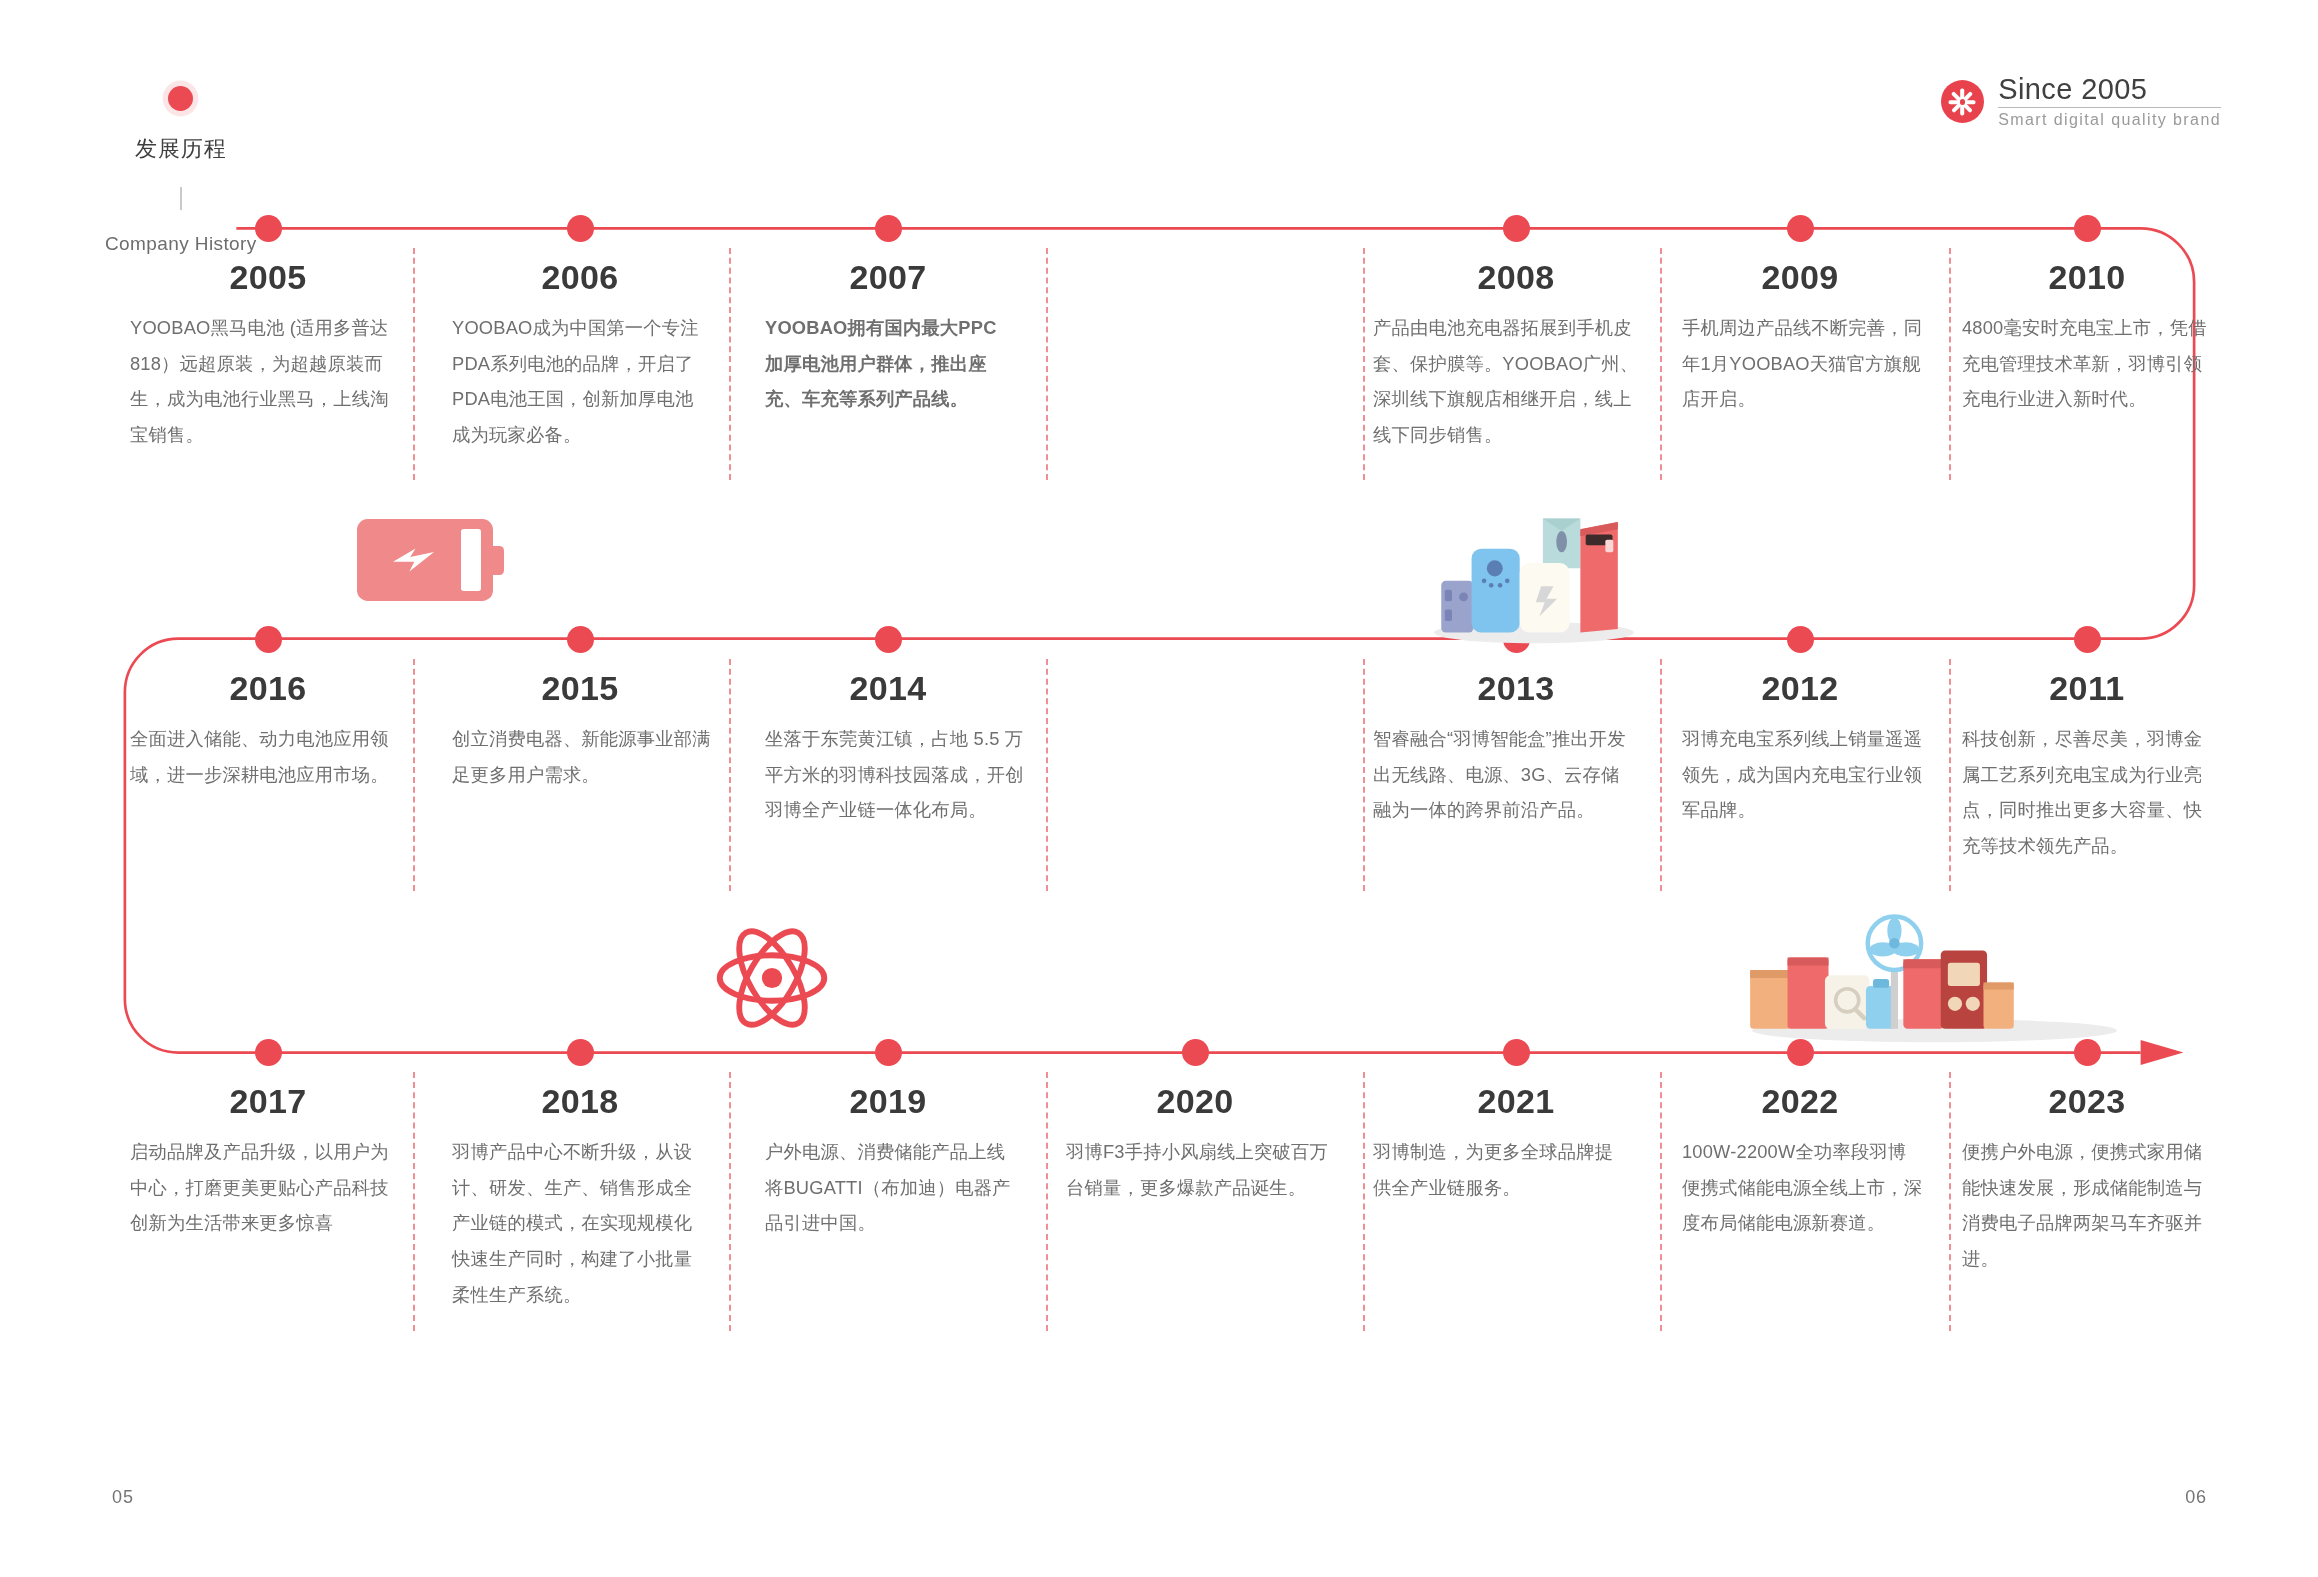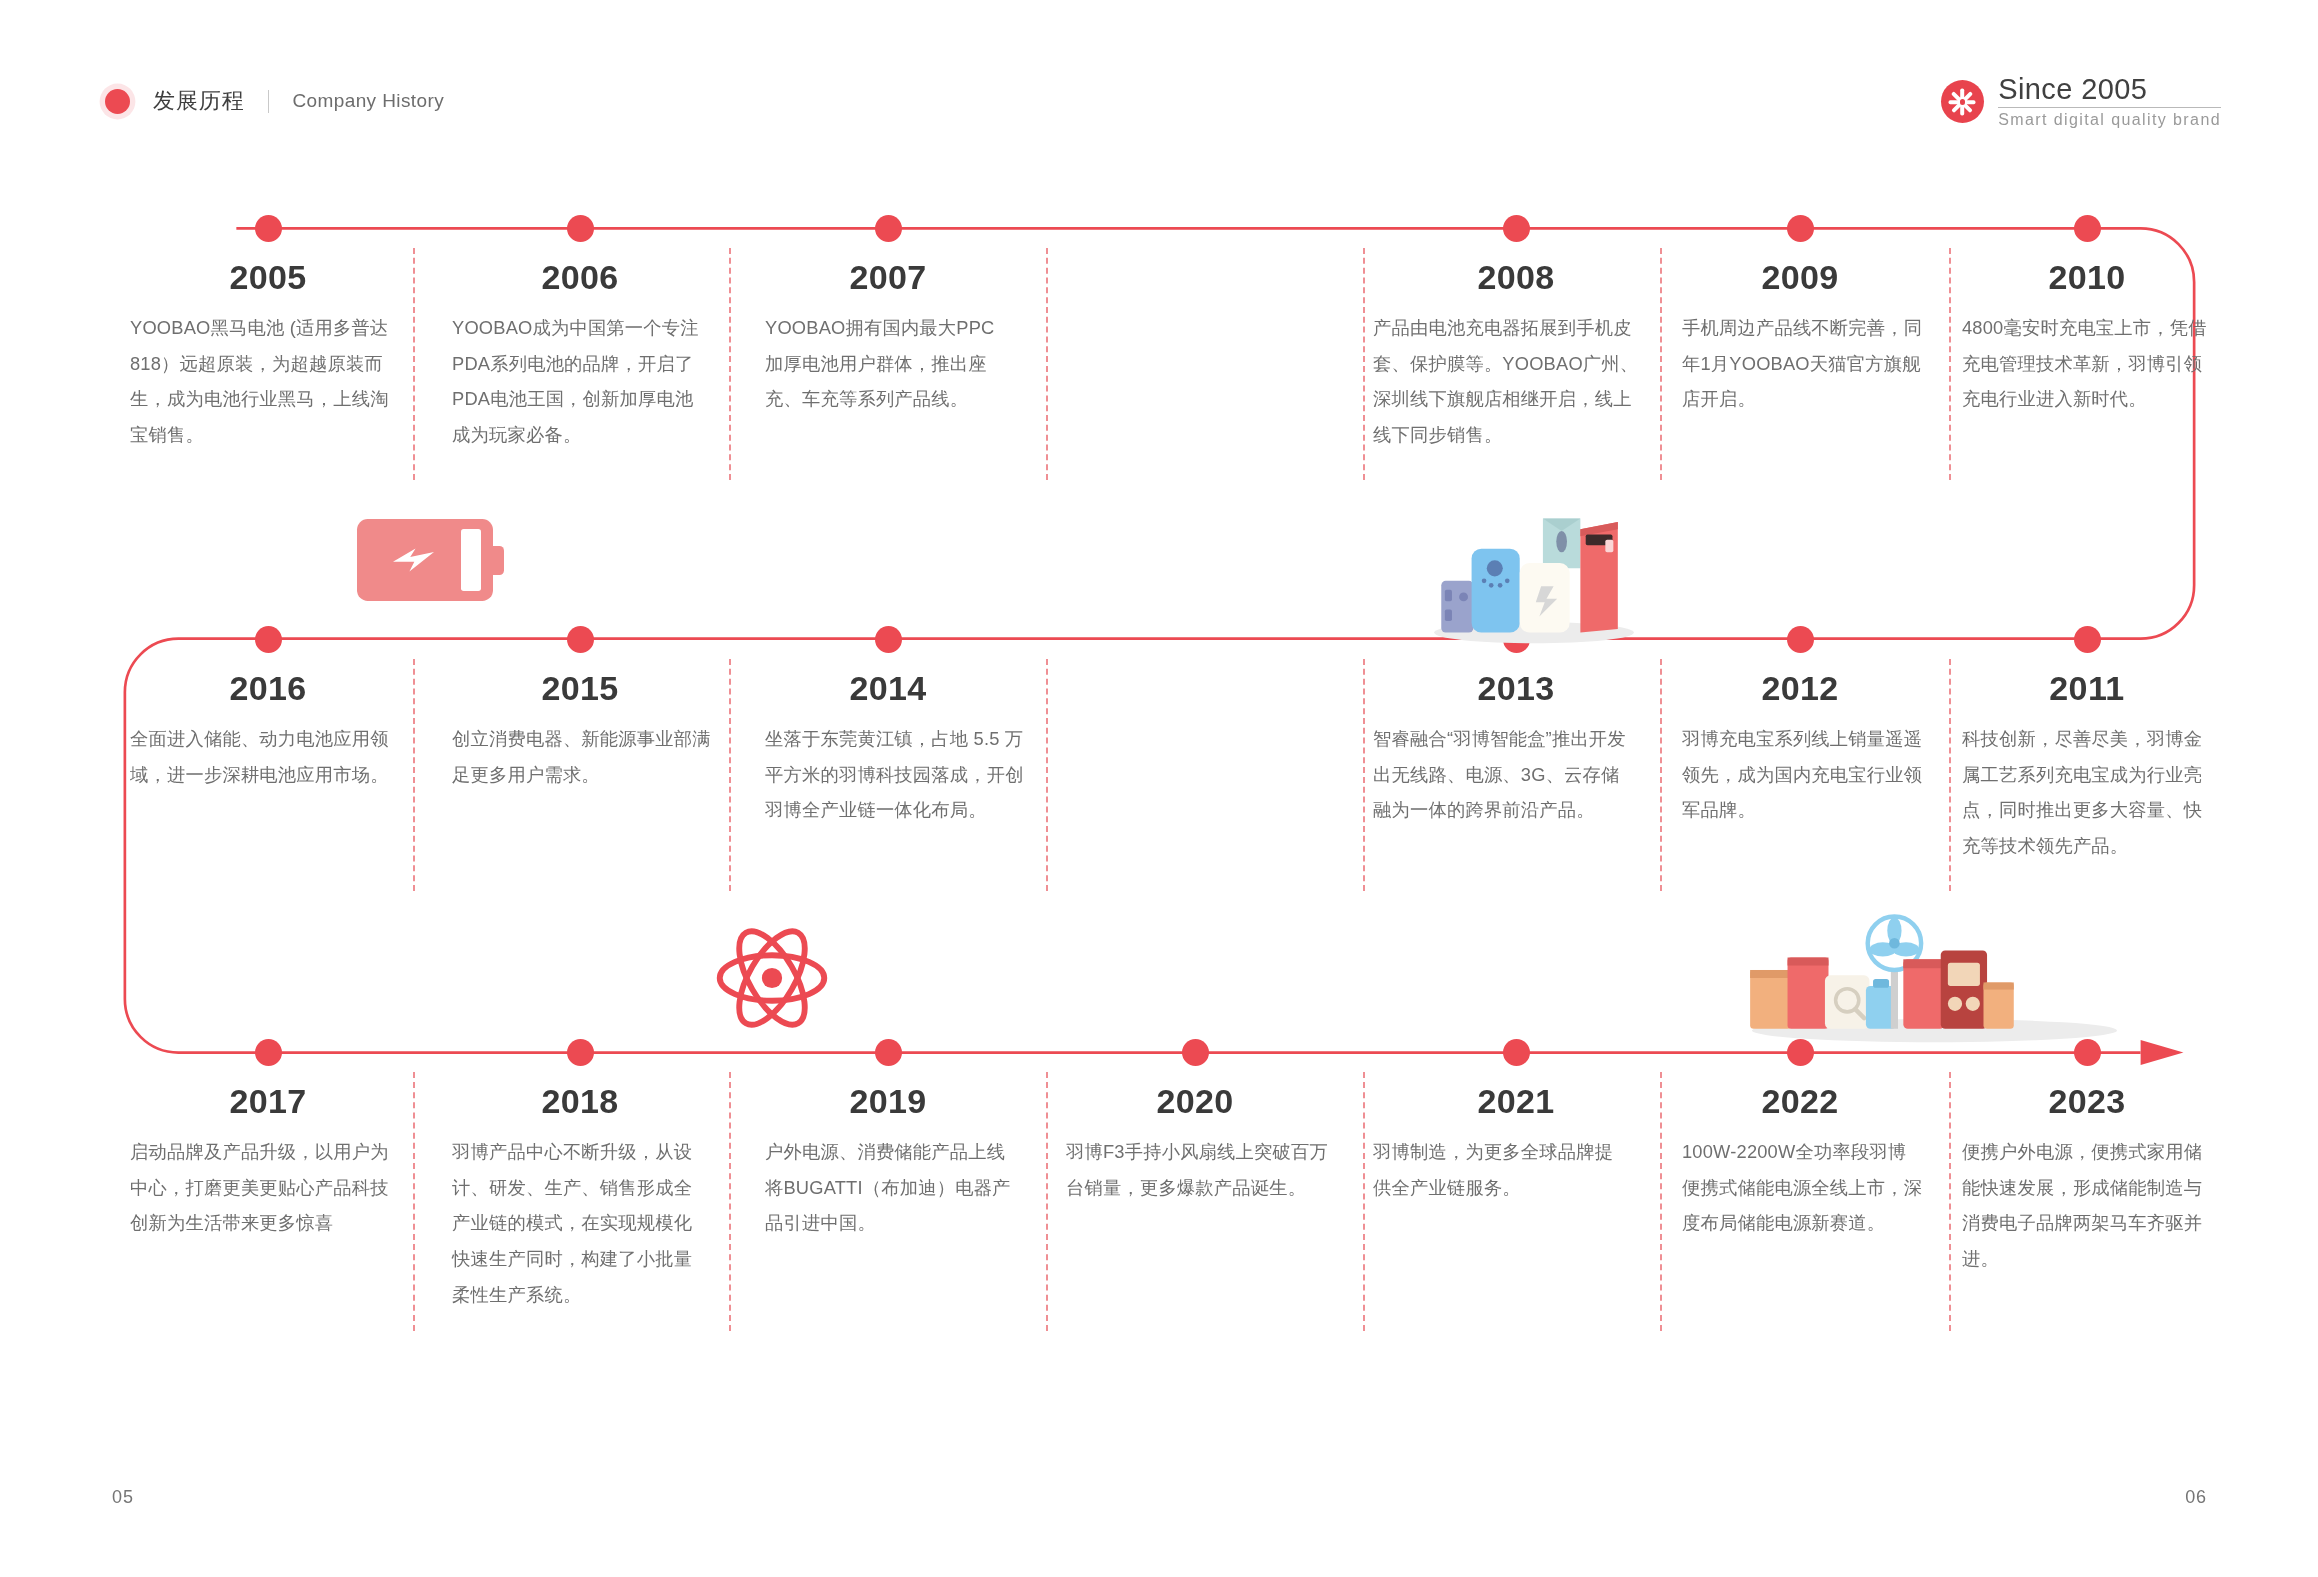--- a/index.html
+++ b/index.html
@@ -5,21 +5,21 @@
   * { box-sizing: border-box; margin: 0; padding: 0; }
   html, body {
     width: 2319px; height: 1578px;
     background: #ffffff;
     font-family: "Liberation Sans", "DejaVu Sans", sans-serif;
     overflow: hidden;
   }
   .page { position: relative; width: 2319px; height: 1578px; background:#fff; }
 
   
-  .header { position:absolute; left:105px; top:86px; display:flex; align-items:center; gap:23px; }
+  .header { position:absolute; left:105px; top:86px; display:flex; align-items:center; gap:23px;flex-direction:column; }
   .hdr-dot { width:25px; height:25px; border-radius:50%; background:#ec4a52; box-shadow:0 0 0 5.4px rgba(236,74,82,0.14); }
   .hdr-cn { font-size:22px; color:#3f3f3f; letter-spacing:0.9px; }
   .hdr-sep { width:1.8px; height:23px; background:#c9c9c9; }
   .hdr-en { font-size:19px; color:#6d6d6d; letter-spacing:0.4px; }
 
   
   .logo { position:absolute; right:98px; top:75px; display:flex; align-items:center; gap:14.3px; }
   .logo-mark { width:43px; height:43px; border-radius:50%; background:#e8434d; position:relative; flex:0 0 auto; }
   .logo-mark i { position:absolute; left:50%; top:50%; width:3.6px; height:27px; background:#fff; border-radius:1.8px; transform-origin:center; }
   .logo-mark i:nth-child(1){ transform:translate(-50%,-50%) rotate(0deg); }
@@ -134,21 +134,21 @@
 
       <div class="cell" style="left:580px;">
         <span class="node"></span>
         <span class="yr">2006</span>
         <div class="desc" style="left:-128px; width:259px;">YOOBAO成为中国第一个专注PDA系列电池的品牌，开启了PDA电池王国，创新加厚电池成为玩家必备。</div>
       </div>
 
       <div class="cell" style="left:888px;">
         <span class="node"></span>
         <span class="yr">2007</span>
-        <div class="desc" style="left:-123px; width:241px;">YOOBAO拥有国内最大PPC加厚电池用户群体，推出座充、车充等系列产品线。</div>
+        <div class="desc" style="left:-123px; width:241px;font-weight:bold;">YOOBAO拥有国内最大PPC加厚电池用户群体，推出座充、车充等系列产品线。</div>
       </div>
 
       <div class="cell" style="left:1516px;">
         <span class="node"></span>
         <span class="yr">2008</span>
         <div class="desc" style="left:-143px; width:268px;">产品由电池充电器拓展到手机皮套、保护膜等。YOOBAO广州、深圳线下旗舰店相继开启，线上线下同步销售。</div>
       </div>
 
       <div class="cell" style="left:1800px;">
         <span class="node"></span>

